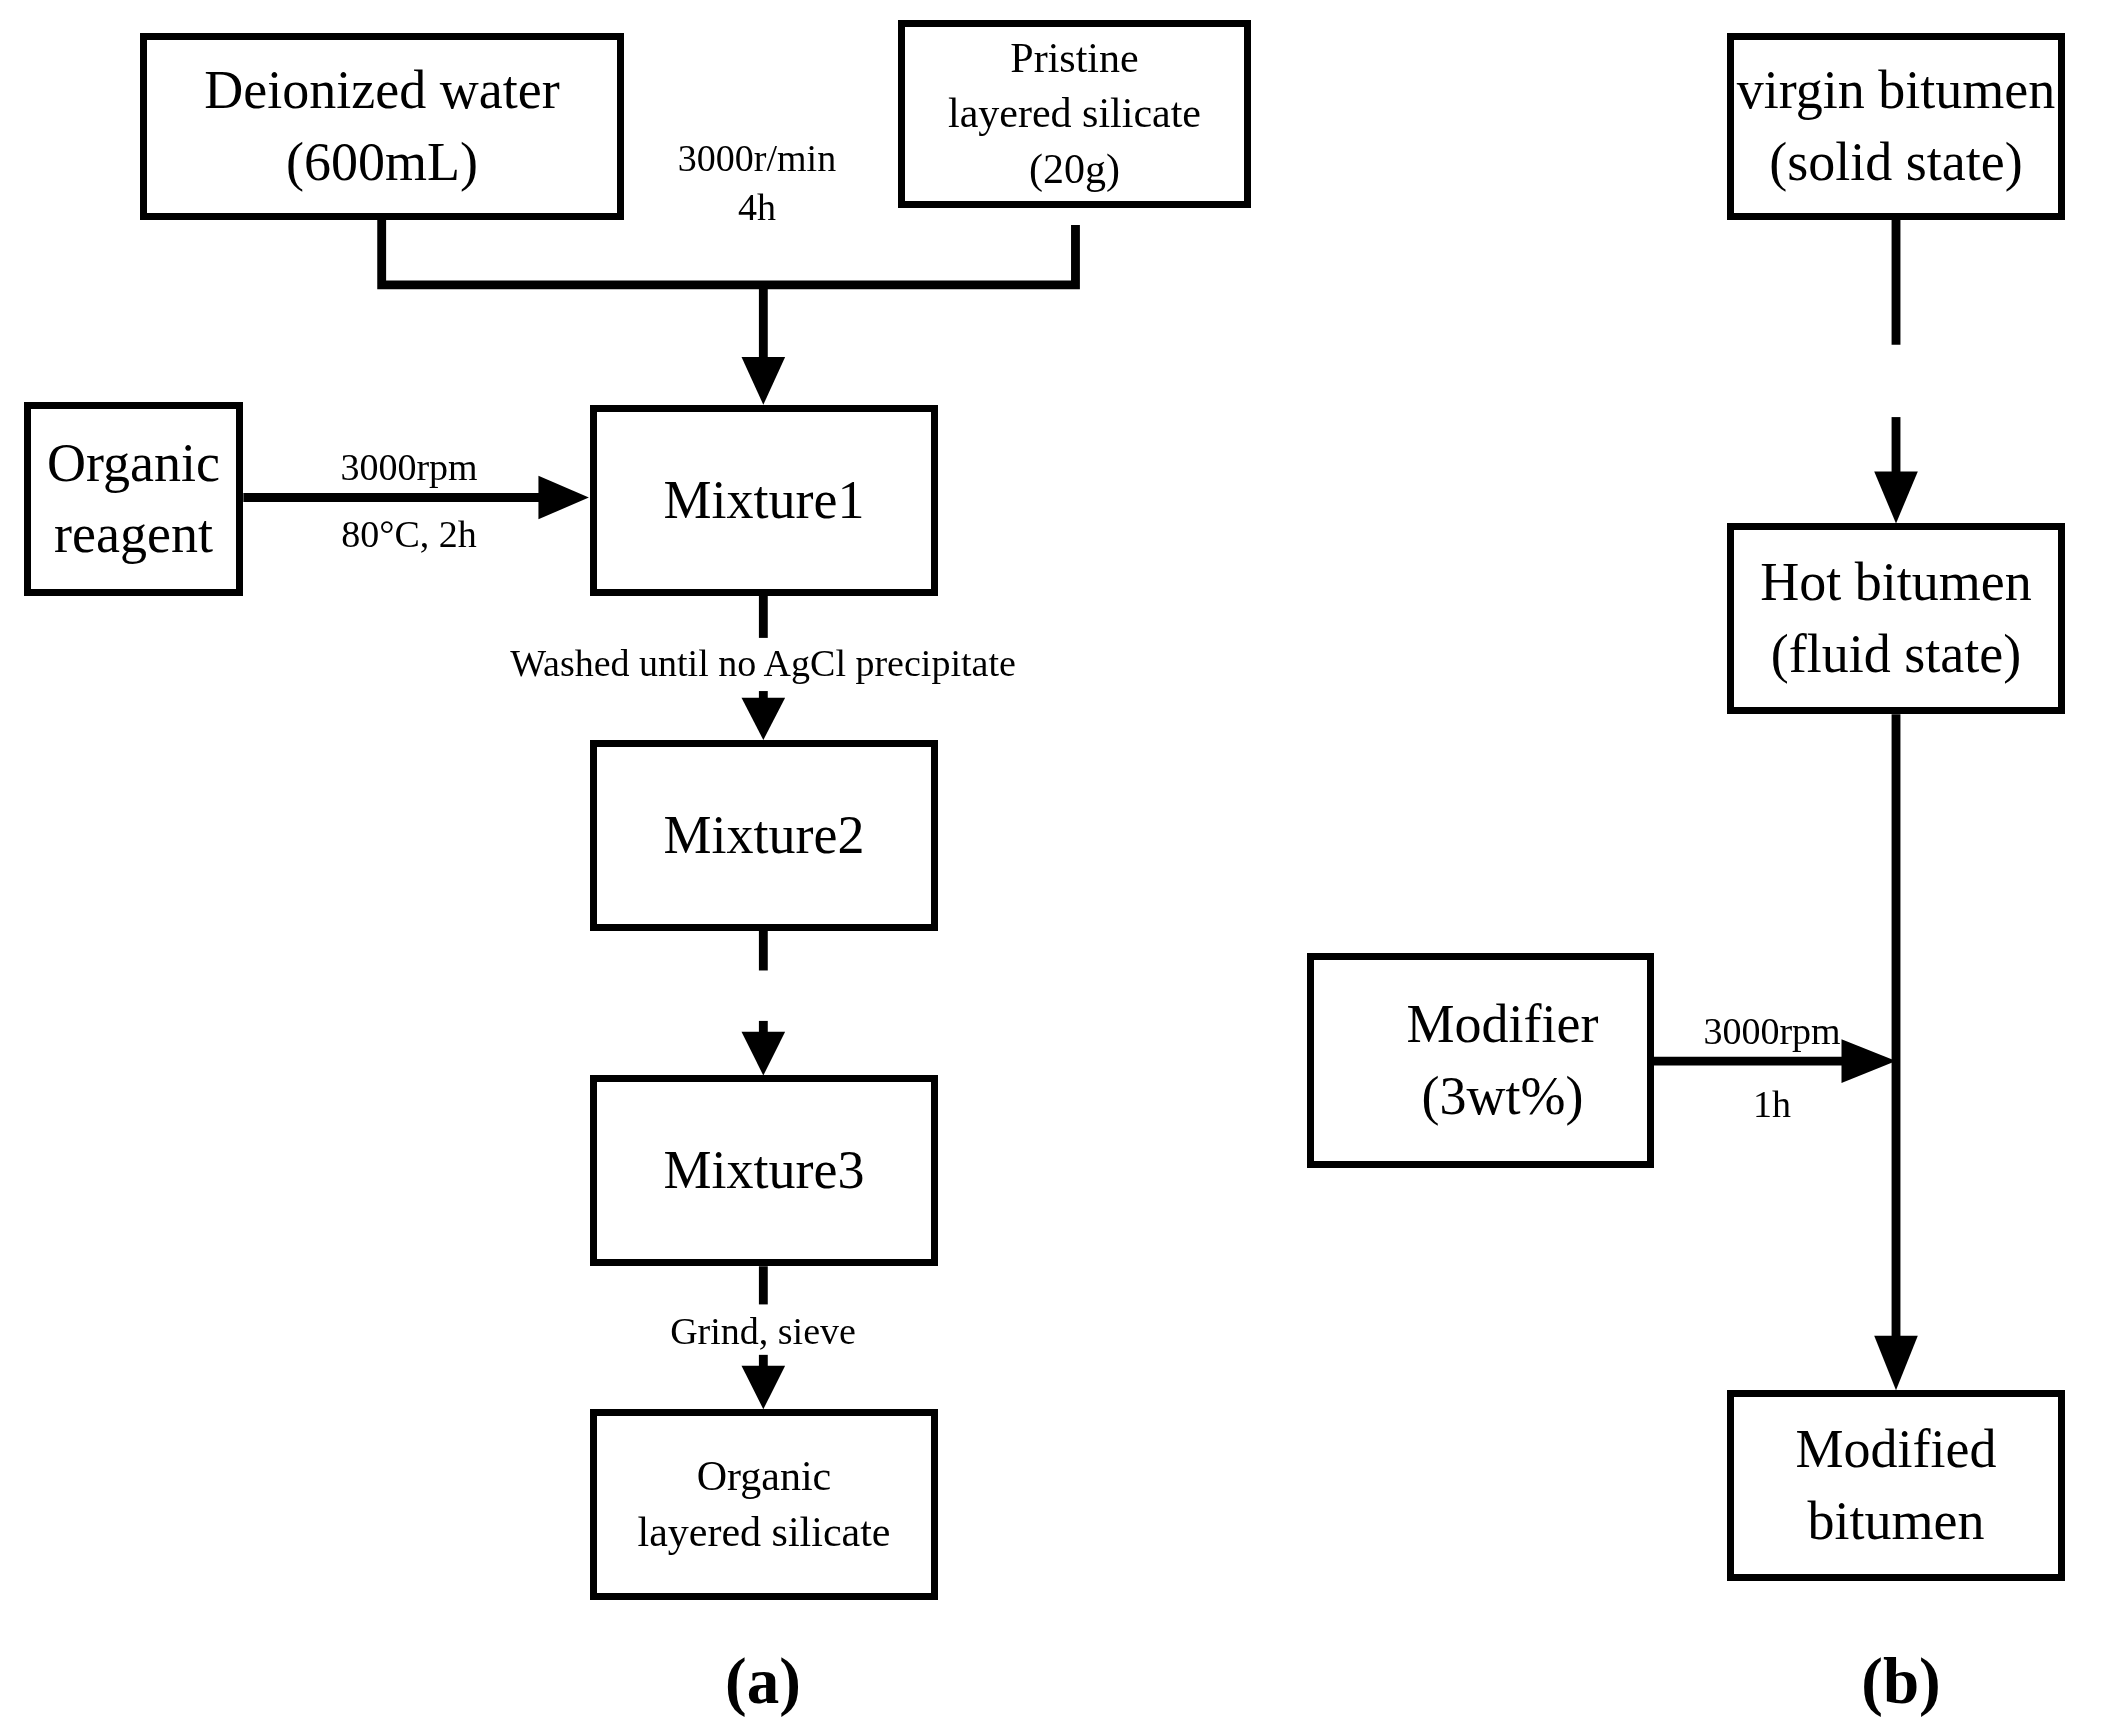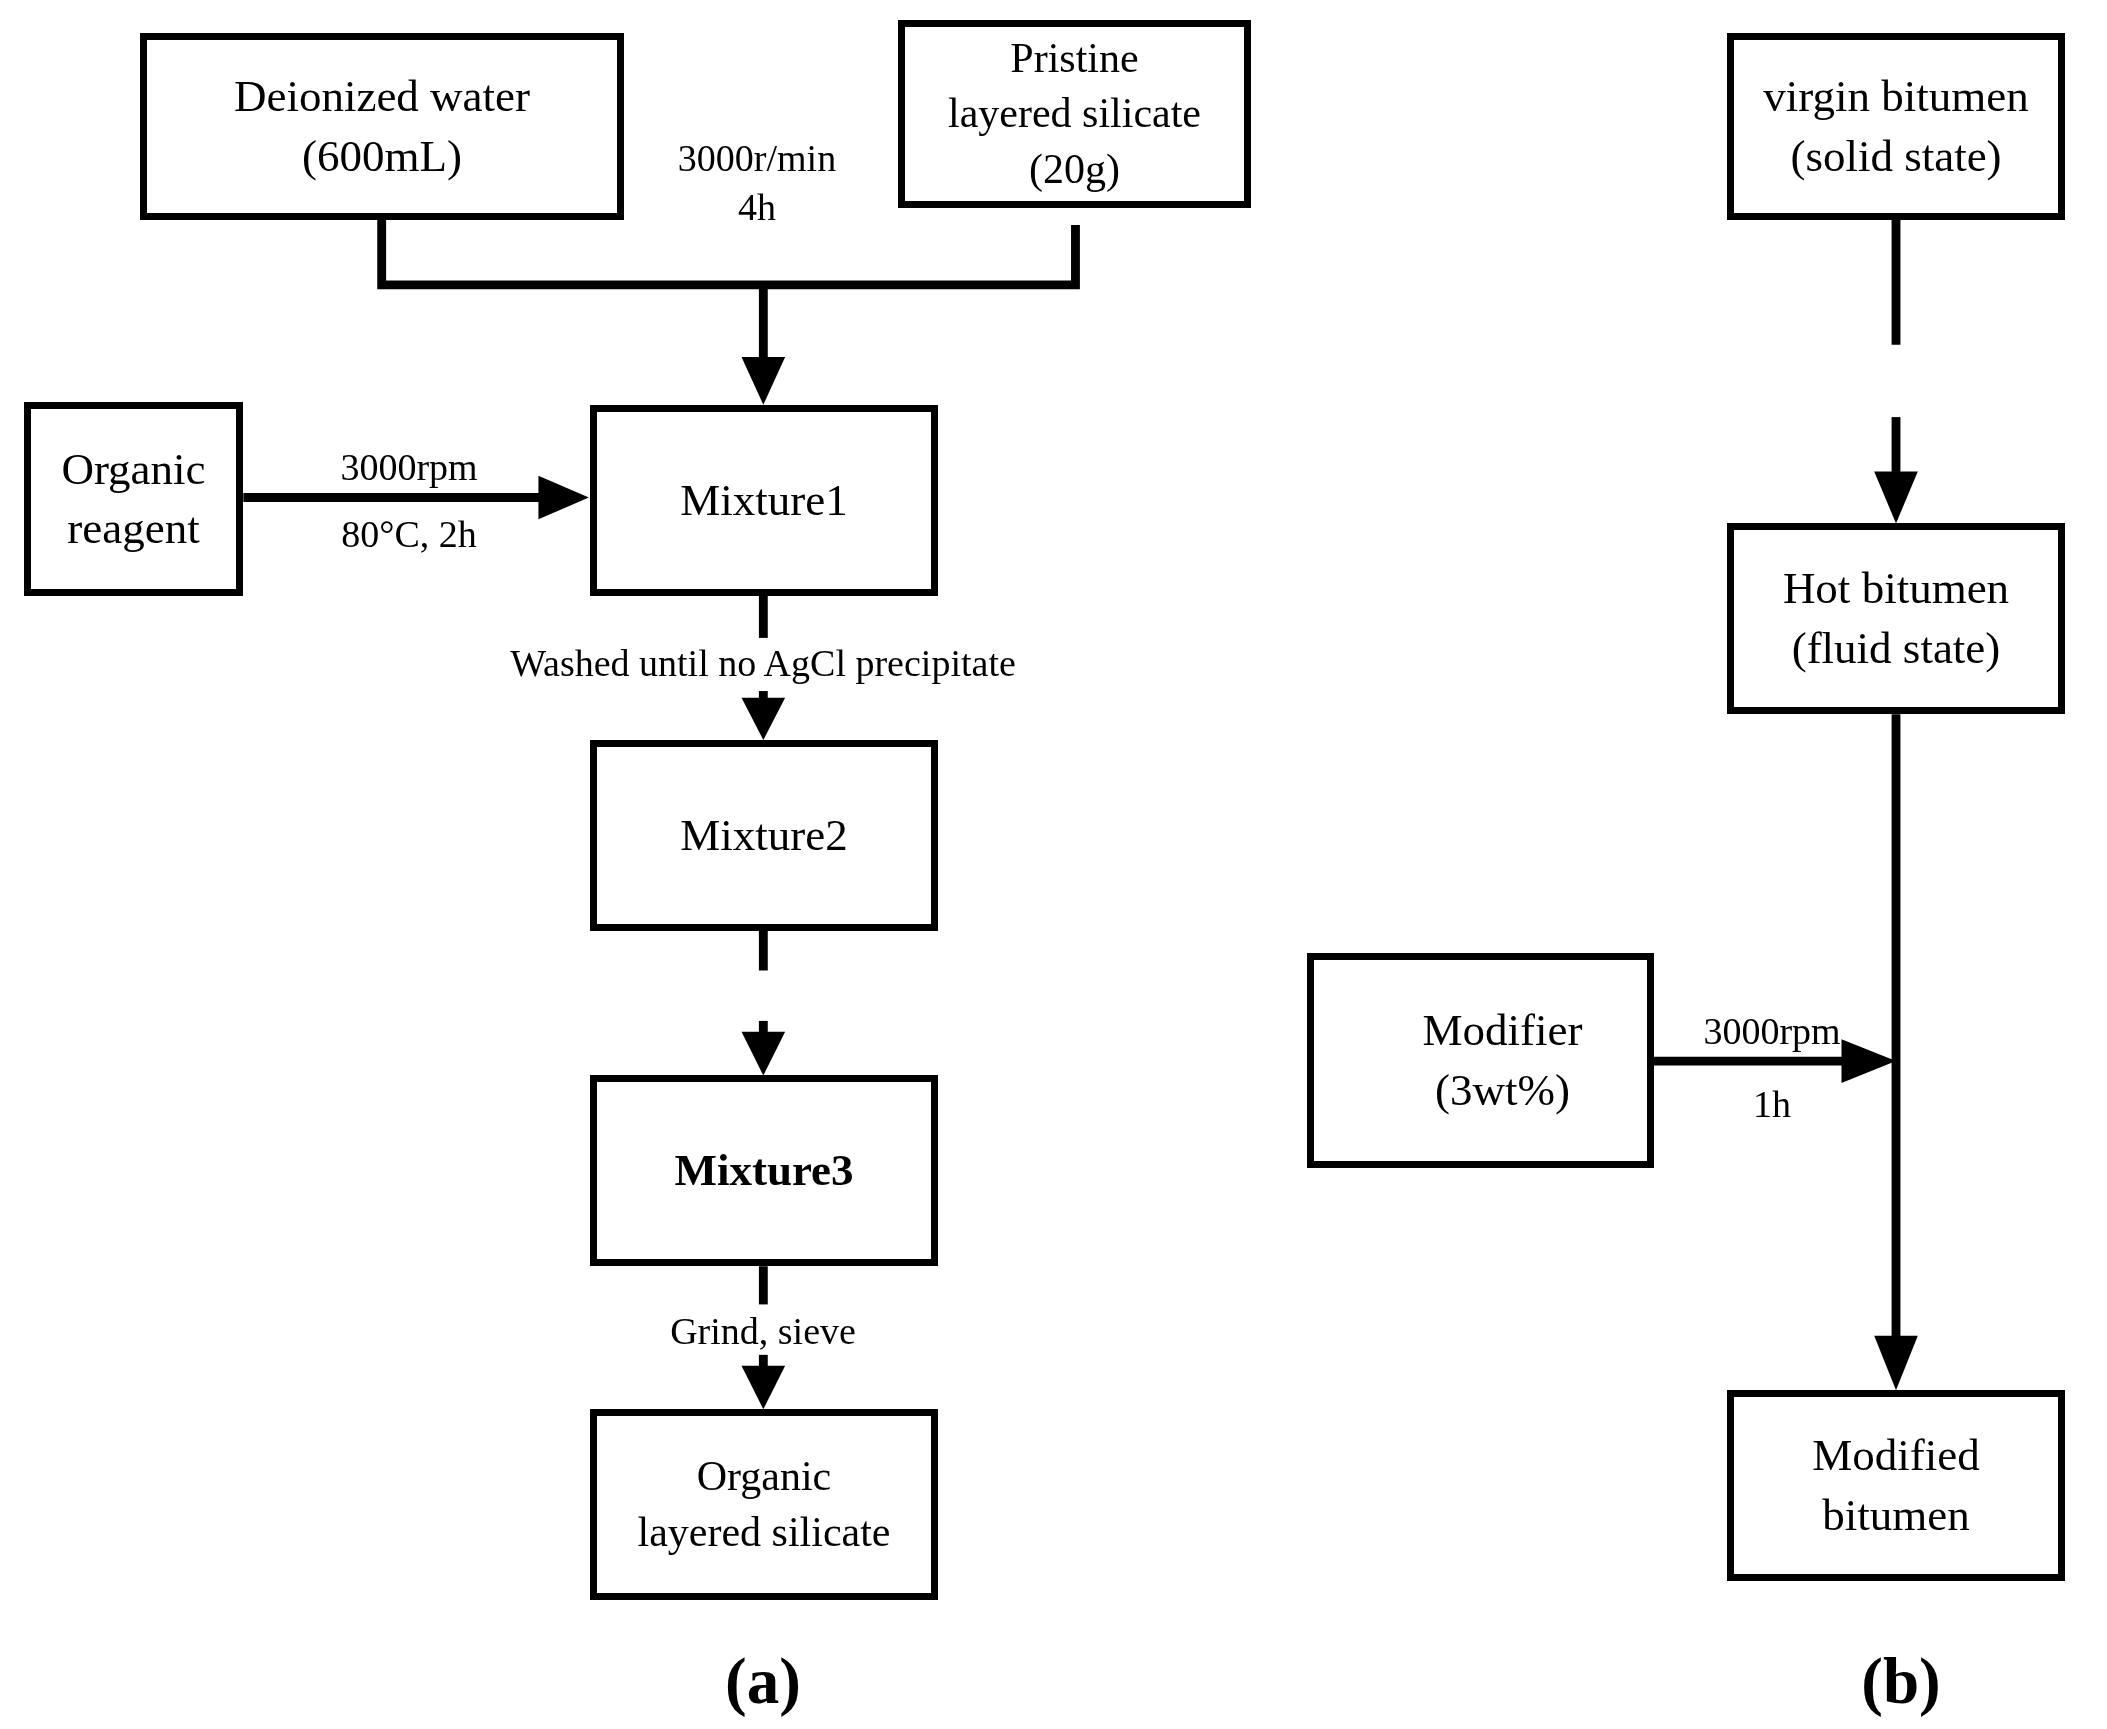--- a/index.html
+++ b/index.html
@@ -9,21 +9,21 @@
     overflow:hidden;
   }
   svg.wires{position:absolute;left:0;top:0;width:2108px;height:1729px;}
   .wires line,.wires path{stroke:var(--line,#000);stroke-width:13;fill:none;}
   .wires polygon{fill:var(--line,#000);stroke:none;}
   .node{
     position:absolute;box-sizing:border-box;border:7.5px solid var(--line,#000);
     background:var(--bg,#fff);display:flex;align-items:center;justify-content:center;
     text-align:center;
   }
-  .node .txt{white-space:pre-line;font-size:45px;line-height:1.32;}
+  .node .txt{white-space:pre-line;font-size:54px;line-height:1.32;}
   .flow-label{
     position:absolute;transform:translateX(-50%);text-align:center;
     font-size:38px;line-height:1.28;white-space:pre-line;
   }
   .caption{
     position:absolute;transform:translateX(-50%);
     font-weight:bold;font-size:65px;line-height:1;
   }
 </style>
 </head>
@@ -92,21 +92,21 @@
   </div>
 
   <div class="node" style="left:590px;top:405px;width:348px;height:191px;">
     <span class="txt">Mixture1</span>
   </div>
 
   <div class="node" style="left:590px;top:740px;width:348px;height:191px;">
     <span class="txt">Mixture2</span>
   </div>
 
-  <div class="node" style="left:590px;top:1075px;width:348px;height:191px;font-weight:bold;">
+  <div class="node" style="left:590px;top:1075px;width:348px;height:191px;">
     <span class="txt">Mixture3</span>
   </div>
 
   <div class="node" style="left:590px;top:1409px;width:348px;height:191px;">
     <span class="txt" style="font-size:42px;">Organic
 layered silicate</span>
   </div>
 
   <div class="flow-label" style="left:757px;top:134px;">3000r/min
 4h</div>

